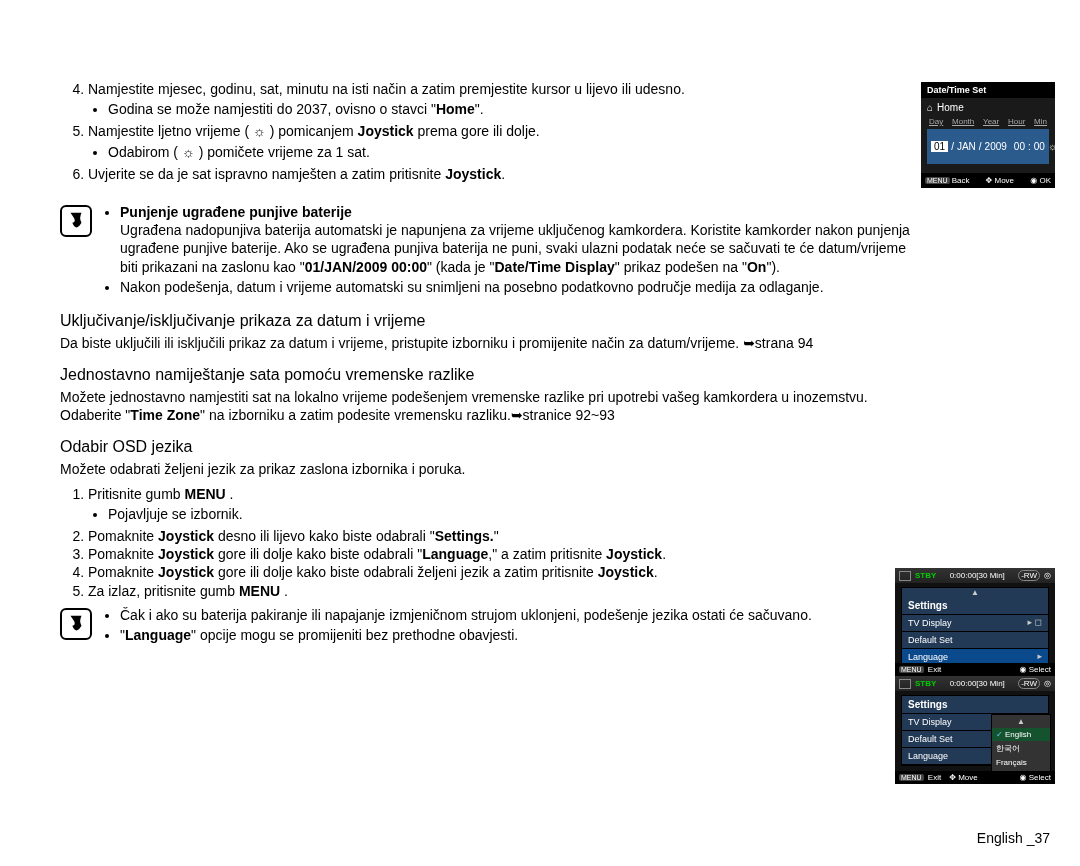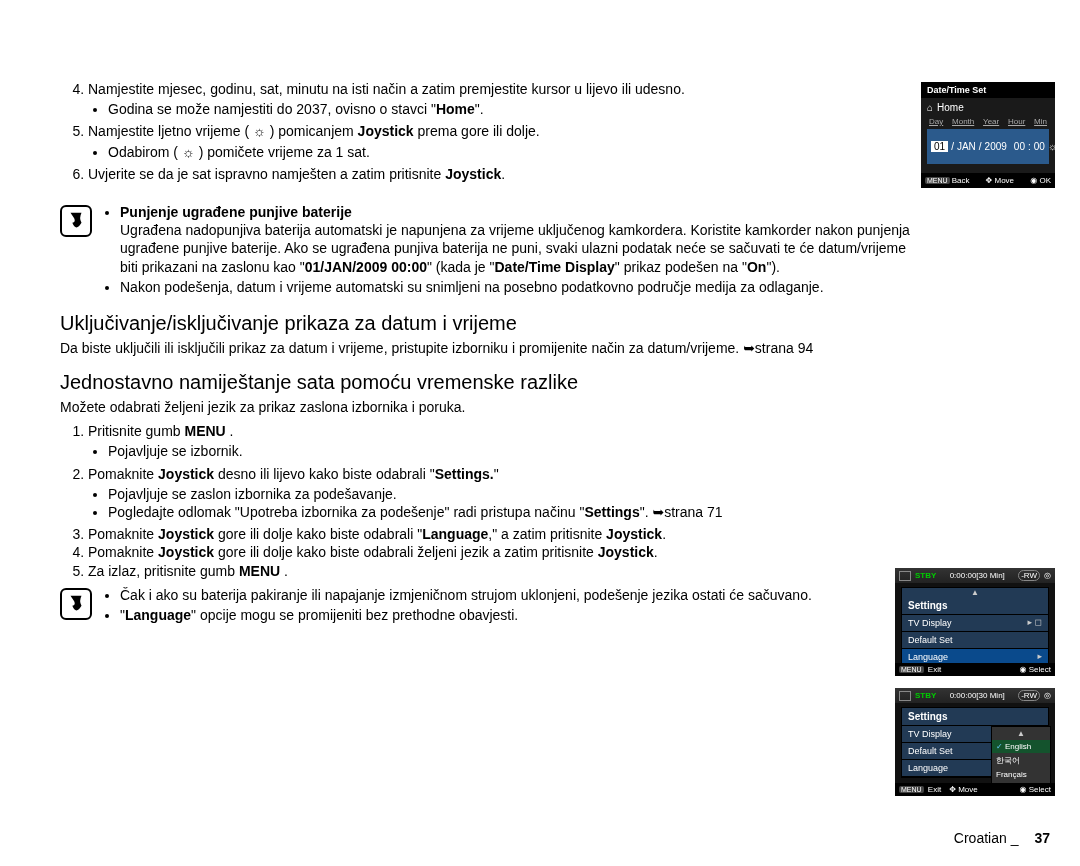--- a/index.html
+++ b/index.html
@@ -32,21 +32,21 @@
     display: flex; align-items: center; justify-content: center;
     font-size: 18px; font-weight: bold; font-style: italic;
     margin-right: 12px;
     margin-top: 2px;
   }
   .note-icon svg { width: 22px; height: 22px; }
   .note-content ul { list-style-type: disc; margin: 0 0 0 16px; padding: 0; }
   .note-content li { margin: 0 0 2px 0; line-height: 1.3; }
 
   h2.section {
-    font-size: 20px;
+    font-size: 16px;
     font-weight: normal;
     margin: 14px 0 4px 0;
   }
   .para { margin: 0 0 6px 0; line-height: 1.3; }
 
   
   .scr1 {
     position: absolute;
     top: 82px; right: 25px;
     width: 134px; height: 106px;
@@ -67,21 +67,20 @@
   .scr-col {
     position: absolute; right: 25px; top: 568px;
     width: 160px;
   }
   .scr2, .scr3 {
     width: 160px; height: 108px;
     background: #111;
     color:#fff;
     font-size:9px;
     position: relative;
-    margin-bottom: 12px;
   }
   .scr-top {
     display:flex; align-items:center; gap:4px;
     background:linear-gradient(#333,#222);
     padding:2px 4px;
     font-size:8px;
   }
   .batt { width:10px;height:8px;border:1px solid #888;display:inline-block;}
   .stby { color:#0c0; font-weight:bold; font-size:8px;}
   .folder { background:#223a55; border:1px solid #000; }
@@ -92,21 +91,21 @@
   .arrow-right { position:absolute; right:6px; top:2px; color:#ccc; font-size:9px;}
   .lang-pop { position:absolute; right:4px; top:38px; width:58px; background:#333; border:1px solid #000;}
   .lang-pop div { padding:2px 4px; font-size:8px; }
   .lang-pop .sel { background:#14532d; }
   .chev { font-size:8px; text-align:center; color:#ccc; }
 
   .footer {
     position:absolute; bottom:20px; right:30px;
     font-size:14px;
   }
-  .footer .pg { font-weight: bold; margin-left: 16px; }
+  .footer .pg { font-weight: normal; }
   .text-710 { max-width: 710px; }
   .text-full { max-width: 860px; }
 </style>
 </head>
 <body>
 
 <div class="page">
 
   <div class="scr1">
     <div class="scr1-title">Date/Time Set</div>
@@ -176,38 +175,36 @@
           </li>
           <li>Nakon podešenja, datum i vrijeme automatski su snimljeni na posebno podatkovno područje medija za odlaganje.</li>
         </ul>
       </div>
     </div>
 
     <h2 class="section">Uključivanje/isključivanje prikaza za datum i vrijeme</h2>
     <p class="para">Da biste uključili ili isključili prikaz za datum i vrijeme, pristupite izborniku i promijenite način za datum/vrijeme. ➥strana 94</p>
 
     <h2 class="section">Jednostavno namiještanje sata pomoću vremenske razlike</h2>
-
+    <p class="para">
+      <span>Možete jednostavno namjestiti sat na lokalno vrijeme podešenjem vremenske razlike pri upotrebi vašeg kamkordera u inozemstvu. Odaberite "</span><span class="bold">Time Zone</span><span>" na izborniku a zatim podesite vremensku razliku.➥stranice 92~93</span>
+    </p>
+
+    <h2 class="section">Odabir OSD jezika</h2>
     <p class="para">Možete odabrati željeni jezik za prikaz zaslona izbornika i poruka.</p>
 
     <ol class="top-list">
       <li class="text-710">
         <span>Pritisnite gumb </span><span class="bold">MENU</span><span> .</span>
         <ul class="sub">
             <li>Pojavljuje se izbornik.</li>
           </ul>
       </li>
       <li class="text-710">
         <span>Pomaknite </span><span class="bold">Joystick</span><span> desno ili lijevo kako biste odabrali "</span><span class="bold">Settings.</span><span>"</span>
-        <ul class="sub">
-          <li>Pojavljuje se zaslon izbornika za podešavanje.</li>
-          <li>
-            <span>Pogledajte odlomak "Upotreba izbornika za podešenje" radi pristupa načinu "</span><span class="bold">Settings</span><span>". ➥strana 71</span>
-          </li>
-        </ul>
       </li>
       <li class="text-710">
         <span>Pomaknite </span><span class="bold">Joystick</span><span> gore ili dolje kako biste odabrali "</span><span class="bold">Language</span><span>," a zatim pritisnite </span><span class="bold">Joystick</span><span>.</span>
       </li>
       <li style="max-width:820px;">
         <span>Pomaknite </span><span class="bold">Joystick</span><span> gore ili dolje kako biste odabrali željeni jezik a zatim pritisnite </span><span class="bold">Joystick</span><span>.</span>
       </li>
       <li>
         <span>Za izlaz, pritisnite gumb </span><span class="bold">MENU</span><span> .</span>
       </li>
@@ -276,15 +273,15 @@
       </div>
       <div class="scr-bot">
         <span><span class="bt-label">MENU</span> <span>Exit</span></span>
         <span><span>✥</span> <span>Move</span></span>
         <span style="margin-left:auto;"><span>◉</span> <span>Select</span></span>
       </div>
     </div>
   </div>
 
   <div class="footer">
-    <span>Croatian _</span><span class="pg">37</span>
+    <span>English _</span><span class="pg">37</span>
   </div>
 </div>
 
 </body></html>

